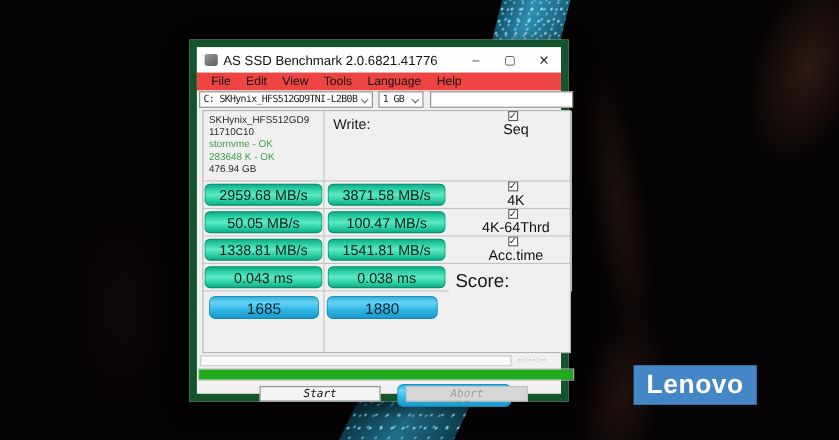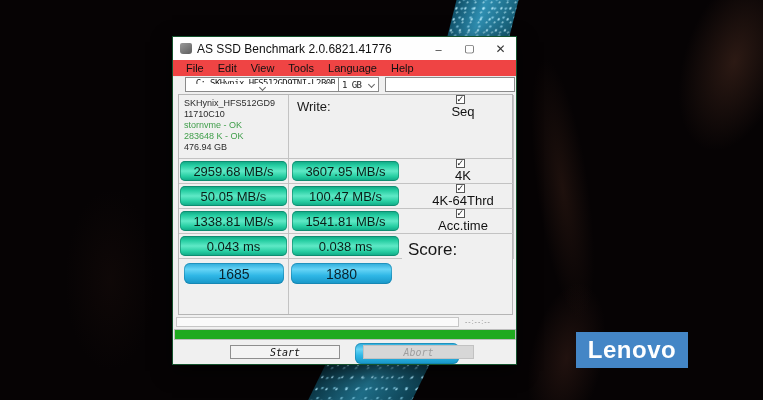--- a/index.html
+++ b/index.html
@@ -25,35 +25,35 @@
     background-size:9px 11px,11px 9px,8px 10px,100% 100%; }
   .band-bottom { left:316px; top:361px; width:104px; height:46px; transform:skewX(-26deg);
     background:
       radial-gradient(circle at 30% 35%, rgba(170,230,250,.8) 0 .8px, transparent 1.6px),
       radial-gradient(circle at 70% 70%, rgba(140,215,240,.65) 0 .8px, transparent 1.6px),
       linear-gradient(100deg,#0a3240,#1f6e88 50%,#0d3e4f);
     background-size:10px 12px,12px 10px,100% 100%; }
 
   
   .window { position:absolute; left:172px; top:36px; width:345px; height:329px;
-    background:#f0f0f0; border:1px solid #14532d; box-shadow:0 6px 18px rgba(0,0,0,.65); }
+    background:#f0f0f0; border:7px solid #14532d; box-shadow:0 6px 18px rgba(0,0,0,.65); }
 
   .titlebar { height:23px; background:#fefefe; display:flex; align-items:center; }
   .app-icon { width:12px; height:11px; margin:0 5px 0 7px; background:linear-gradient(145deg,#9a9a9a,#5c5c5c); border-radius:2px 2px 3px 3px; flex:0 0 auto; }
   .title-text { font-size:12px; color:#111; flex:1 1 auto; white-space:nowrap; overflow:hidden; }
   .win-btns { display:flex; height:100%; }
   .win-btn { width:31px; height:100%; display:flex; align-items:center; justify-content:center; font-size:11px; color:#333; }
   .win-btn.close { font-size:12px; }
 
   .menubar { height:17px; background:#ef4444; display:flex; align-items:center; padding-left:6px; border-bottom:1px solid #e8e8e8; }
   .menu-item { font-size:11px; color:#111; padding:0 7px; }
 
   .toolbar { position:absolute; left:0; top:40px; width:345px; height:16px; }
   .combo { position:absolute; height:15px; background:#fff; border:1px solid #8a8a8a; display:flex; align-items:center; }
-  .combo-drive { left:12px; width:158px;flex-direction:column; }
+  .combo-drive { left:2px; width:158px; }
   .combo-size { left:165px; width:41px; }
   .combo-text { flex:1; font-family:"DejaVu Sans Mono",monospace; font-size:9px; letter-spacing:-.6px; color:#222; padding-left:3px; white-space:nowrap; overflow:hidden; }
   .chevron { width:7px; height:7px; margin-right:3px; flex:0 0 auto; position:relative; }
   .chevron::after { content:""; position:absolute; left:1px; top:1px; width:4px; height:4px; border-right:1px solid #666; border-bottom:1px solid #666; transform:rotate(45deg); }
   .tool-input { position:absolute; left:212px; top:0; width:130px; height:15px; border:1px solid #8a8a8a; background:#fff; font-size:10px; padding:0 3px; }
 
   
   .bench-table { position:absolute; left:5px; top:57px; width:335px;
     display:grid; grid-template-columns:110px 113px 112px; grid-template-rows:64px 25px 25px 25px 25px 55px;
     border:1px solid #b5b5b5; background:#f0f0f0; }
@@ -166,21 +166,21 @@
       <div class="cell col-header last-col">Write:</div>
 
       <div class="cell row-label">
         <span class="cb"></span>
         <span class="row-label-text">Seq</span>
       </div>
       <div class="cell pill-wrap">
           <span class="pill">2959.68 MB/s</span>
         </div>
       <div class="cell pill-wrap last-col">
-          <span class="pill">3607.95 MB/s</span>
+          <span class="pill">3871.58 MB/s</span>
         </div>
 
       <div class="cell row-label">
         <span class="cb"></span>
         <span class="row-label-text">4K</span>
       </div>
       <div class="cell pill-wrap">
           <span class="pill">50.05 MB/s</span>
         </div>
       <div class="cell pill-wrap last-col">

